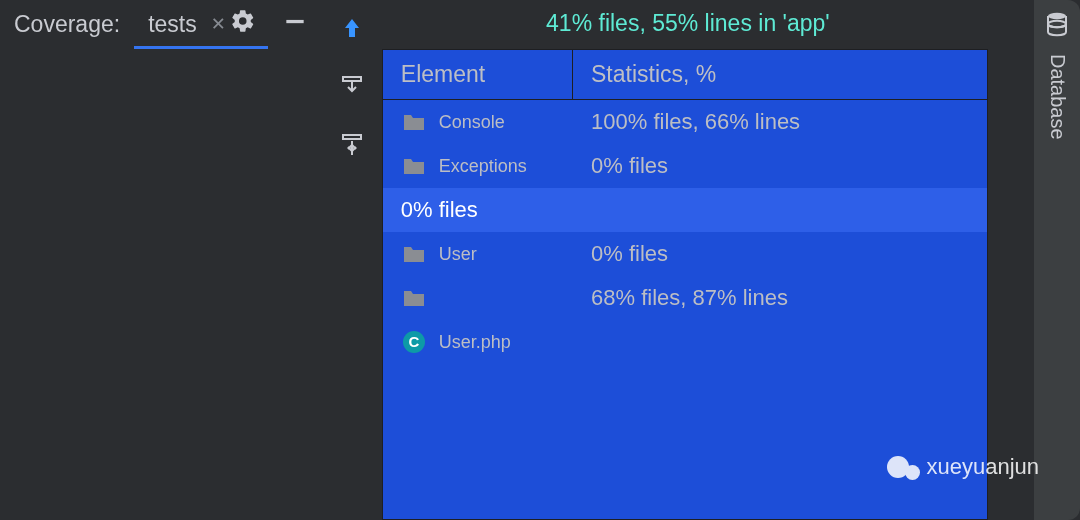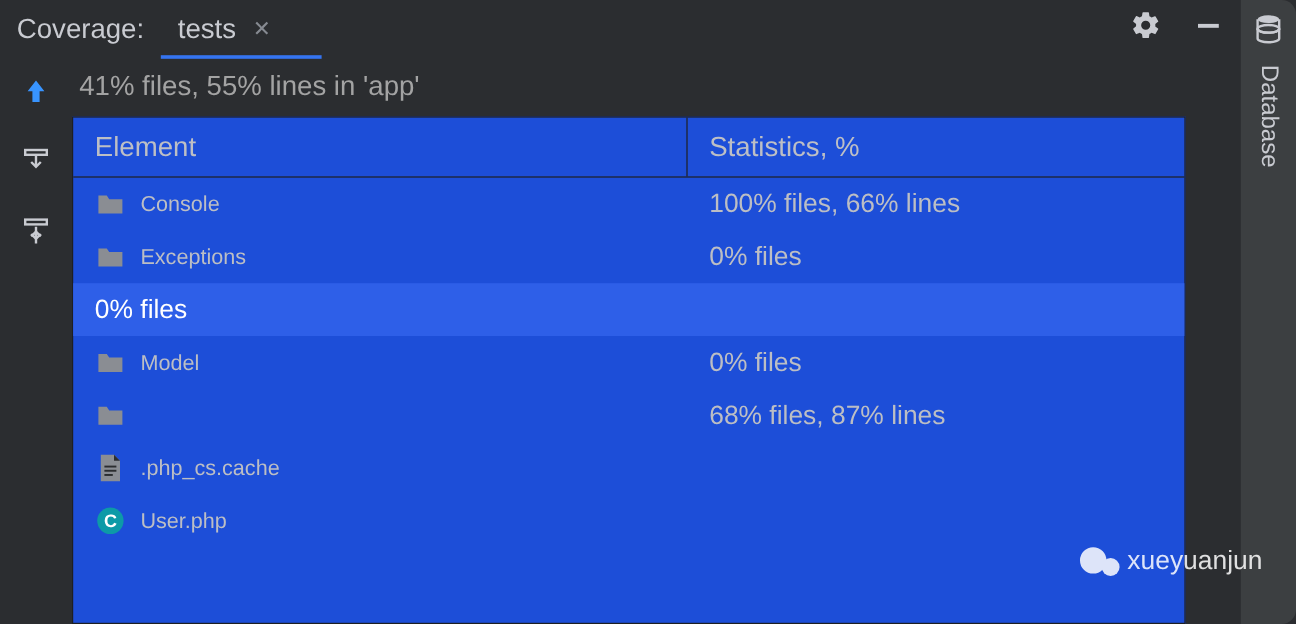--- a/index.html
+++ b/index.html
@@ -7,21 +7,21 @@
   width: 1080px; height: 520px;
   background: #2b2d30;
   font-family: "Segoe UI", Arial, sans-serif;
   font-size: 22px;
   color: #bcbec4;
   overflow: hidden;
   position: relative;
   border-radius: 12px;
 }
 .main { display: flex; height: 100%; }
-.panel { flex: 1; display: flex; flex-direction: column; min-width: 0; }
+.panel { flex: 1; display: flex; flex-direction: row; min-width: 0; text-align: center; }
 .header {
   height: 48px;
   display: flex; align-items: center;
   padding: 0 14px;
   position: relative;
 }
 .header-title { color: #c9cbd1; font-size: 23px; }
 .tab {
   margin-left: 24px;
   color: #c9cbd1; font-size: 23px;
@@ -37,21 +37,21 @@
 .header-right { margin-left: auto; display: flex; align-items: center; gap: 26px; }
 .gear, .minimize { fill: #c9cbd1; cursor: pointer; }
 .body { flex: 1; display: flex; min-height: 0; }
 .left-tools {
   width: 60px;
   display: flex; flex-direction: column; align-items: center;
   padding-top: 14px; gap: 30px;
 }
 .tool-btn { width: 28px; height: 28px; display: flex; align-items: center; justify-content: center; cursor: pointer; }
 .content { flex: 1; padding-top: 2px; padding-right: 46px; display: flex; flex-direction: column; }
-.summary { color: #a3a3a3; font-size: 23px; padding: 8px 0 12px 6px; }
+.summary { color: #5eead4; font-size: 23px; padding: 8px 0 12px 6px; }
 .table {
   border: 1px solid #1e1f22;
   background: #1d4ed8;
   flex: 1;
 }
 .table-header {
   display: flex;
   border-bottom: 1px solid #1e1f22;
   height: 50px;
 }
@@ -91,21 +91,21 @@
   padding-top: 12px;
 }
 .db-icon { margin-bottom: 10px; }
 .db-label {
   writing-mode: vertical-rl;
   color: #c9cbd1;
   font-size: 20px;
 }
 .watermark {
   position: absolute;
-  right: 28px; bottom: 40px;
+  right: 41px; bottom: 40px;
   display: flex; align-items: center; gap: 6px;
   color: #fff; font-size: 22px;
   opacity: 0.85;
 }
 .watermark .bubble { width: 22px; height: 22px; border-radius: 50%; background: #fff; display: inline-block; }
 .watermark .bubble.small { width: 15px; height: 15px; margin-left: -10px; margin-top: 10px; }
 </style>
 </head>
 <body>
 
@@ -185,48 +185,33 @@
               <div class="row selected">
                 <div class="cell-stats">0% files</div>
               </div>
               <div class="row">
                 <div class="cell-element">
                   <span class="icon-slot">
                     <svg width="24" height="20" viewBox="0 0 24 20">
                       <path fill="#8a8d93" d="M2 3 H9 L11 6 H22 V18 H2 Z"></path>
                     </svg>
                   </span>
-                  <span class="row-label">Model</span>
+                  <span class="row-label">User</span>
                 </div>
                 <div class="cell-stats">0% files</div>
               </div>
               <div class="row">
                 <div class="cell-element">
                   <span class="icon-slot">
                     <svg width="24" height="20" viewBox="0 0 24 20">
                       <path fill="#8a8d93" d="M2 3 H9 L11 6 H22 V18 H2 Z"></path>
                     </svg>
                   </span>
                 </div>
                 <div class="cell-stats">68% files, 87% lines</div>
-              </div>
-              <div class="row">
-                <div class="cell-element">
-                  <span class="icon-slot">
-                    <svg width="22" height="24" viewBox="0 0 22 24">
-                      <path fill="#8a8d93" d="M3 1 H14 L19 6 V23 H3 Z"></path>
-                      <path fill="#2b2d30" d="M14 1 V6 H19"></path>
-                      <rect x="6" y="10" width="10" height="1.6" fill="#2b2d30"></rect>
-                      <rect x="6" y="13.5" width="10" height="1.6" fill="#2b2d30"></rect>
-                      <rect x="6" y="17" width="7" height="1.6" fill="#2b2d30"></rect>
-                    </svg>
-                  </span>
-                  <span class="row-label">.php_cs.cache</span>
-                </div>
-                <div class="cell-stats"></div>
               </div>
               <div class="row">
                 <div class="cell-element">
                   <span class="icon-slot">
                     <svg width="24" height="24" viewBox="0 0 24 24">
                       <circle cx="12" cy="12" r="11" fill="#0d9aa7"></circle>
                       <text x="12" y="17" font-size="15" font-family="Arial" fill="#fff" text-anchor="middle" font-weight="bold">C</text>
                     </svg>
                   </span>
                   <span class="row-label">User.php</span>

